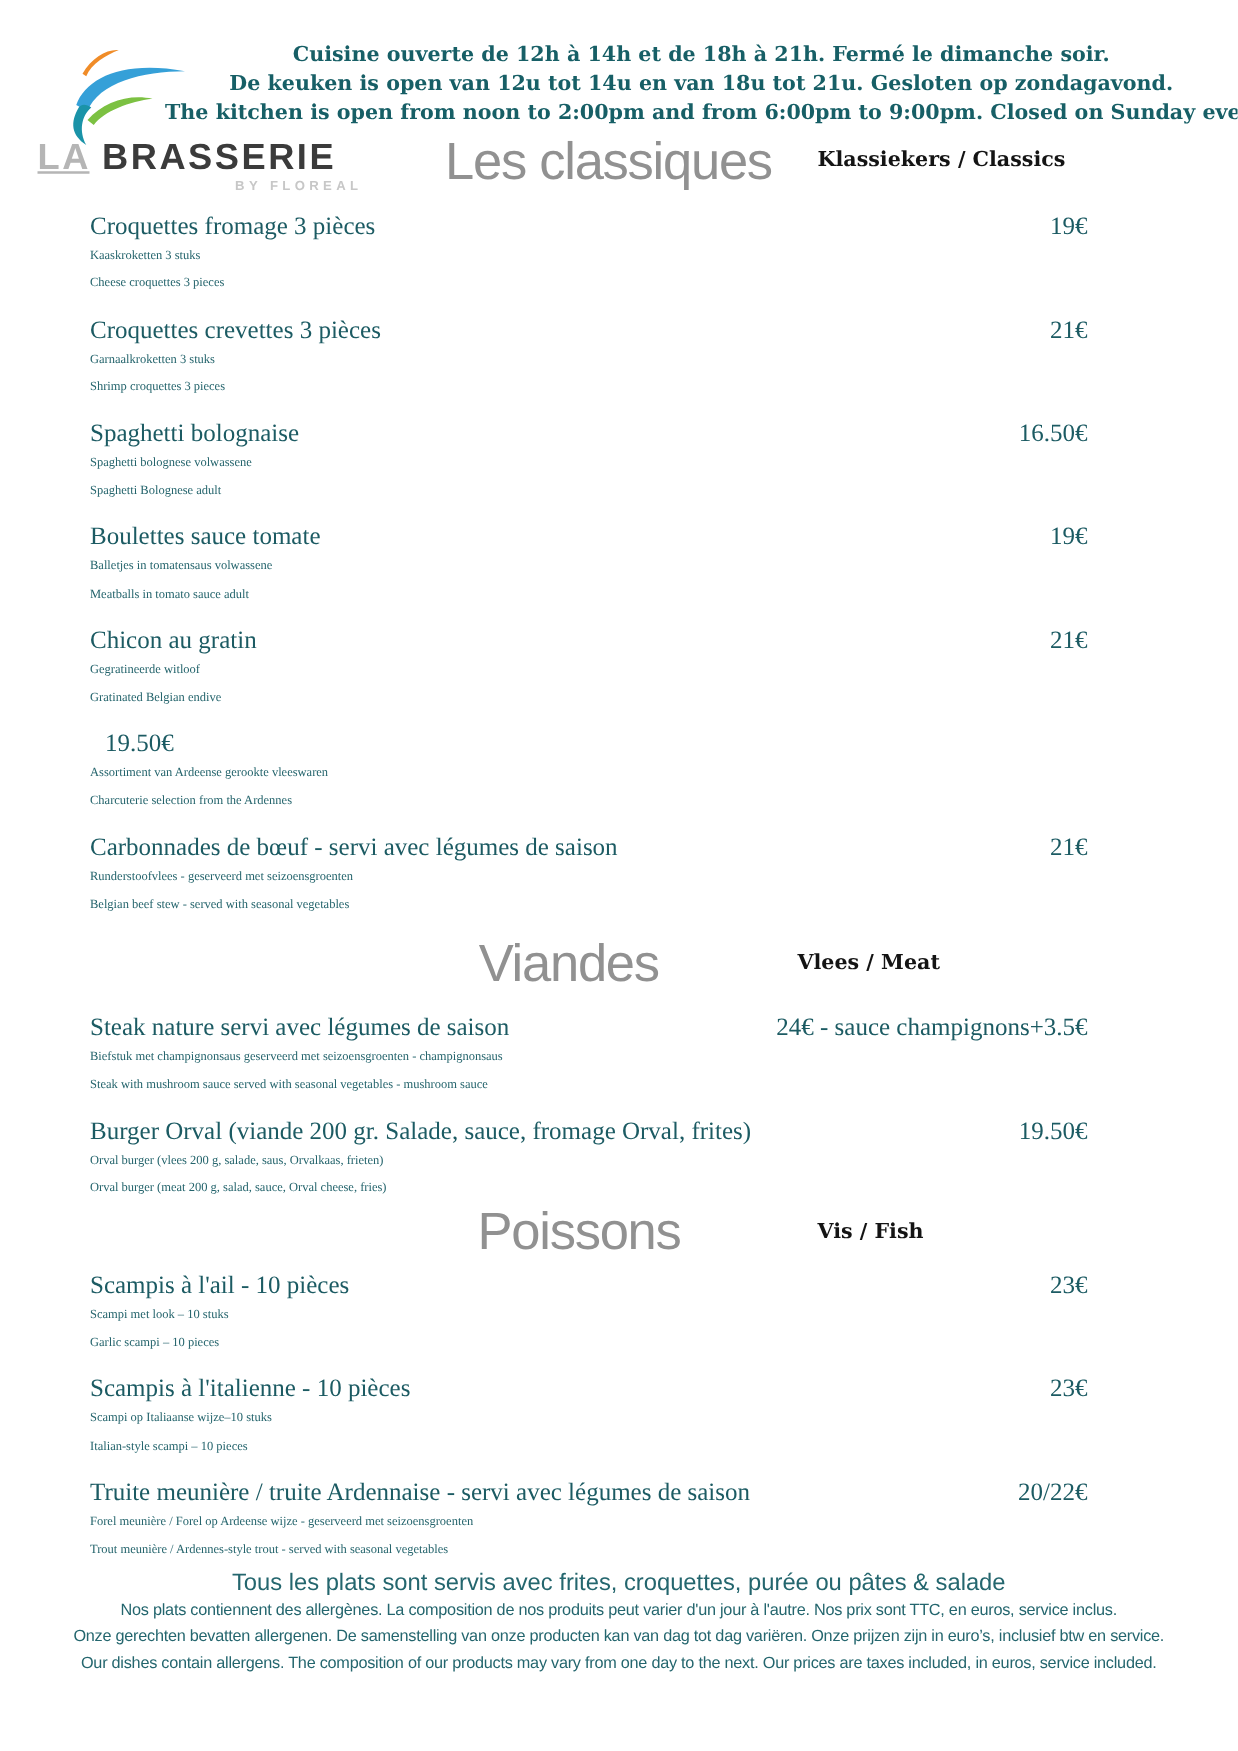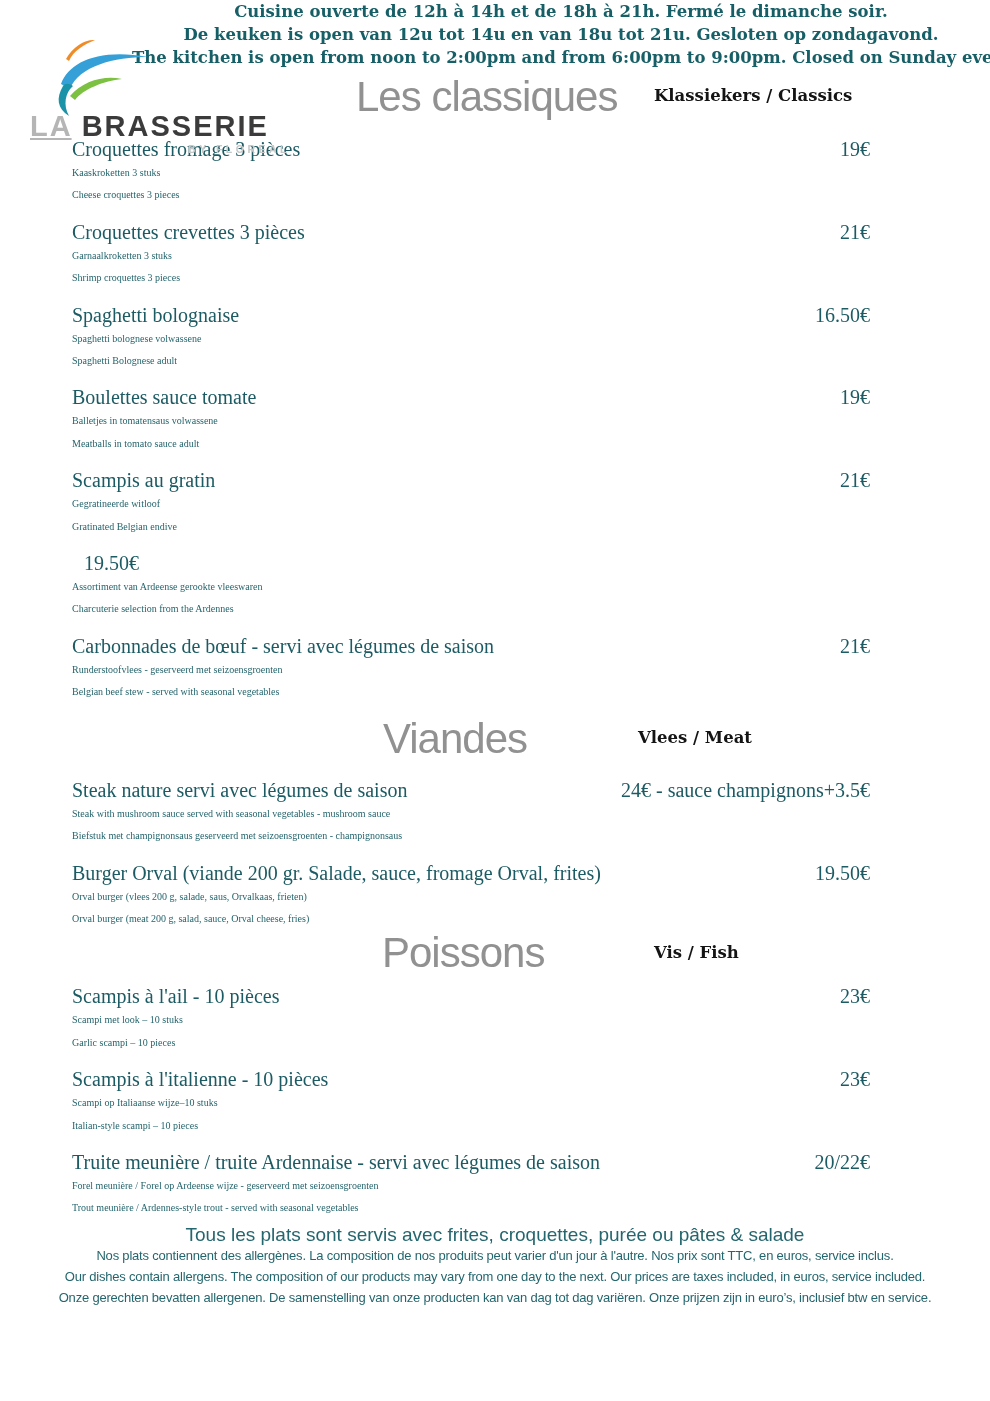--- a/index.html
+++ b/index.html
@@ -4,21 +4,21 @@
 <style>
   * { margin:0; padding:0; box-sizing:border-box; }
   body { background:#ffffff; font-family:"Liberation Sans", sans-serif; }
   .page {
     position:relative; width:990px; height:1401px; margin:0 auto;
     background:#ffffff; overflow:hidden;
   }
 
   
   .notice {
-    padding-left:132px;
+    padding-top:32px; padding-left:132px;
     text-align:center;
     font-family:"DejaVu Serif", serif;
     font-weight:bold;
     font-size:16.5px; line-height:23px;
     color:#175f66;
     white-space:nowrap;
   }
 
   
   .logo { position:absolute; left:30px; top:36px; width:262px; }
@@ -146,21 +146,21 @@
     <div class="item">
       <div class="item-head">
         <span class="item-title">Boulettes sauce tomate</span>
         <span class="item-price">19€</span>
       </div>
       <div class="item-sub">Balletjes in tomatensaus volwassene</div>
       <div class="item-sub">Meatballs in tomato sauce adult</div>
     </div>
     <div class="item">
       <div class="item-head">
-        <span class="item-title">Scampis au gratin</span>
+        <span class="item-title">Chicon au gratin</span>
         <span class="item-price">21€</span>
       </div>
       <div class="item-sub">Gegratineerde witloof</div>
       <div class="item-sub">Gratinated Belgian endive</div>
     </div>
     <div class="item">
       <div class="item-head">
         <span class="item-price">19.50€</span>
       </div>
       <div class="item-sub">Assortiment van Ardeense gerookte vleeswaren</div>
@@ -179,22 +179,22 @@
   <div class="heading heading-viandes">
     <span class="big">Viandes</span>
     <span class="sub">Vlees / Meat</span>
   </div>
   <div class="items">
     <div class="item">
       <div class="item-head">
         <span class="item-title">Steak nature servi avec légumes de saison</span>
         <span class="item-price">24€ - sauce champignons+3.5€</span>
       </div>
+      <div class="item-sub">Biefstuk met champignonsaus geserveerd met seizoensgroenten - champignonsaus</div>
       <div class="item-sub">Steak with mushroom sauce served with seasonal vegetables - mushroom sauce</div>
-      <div class="item-sub">Biefstuk met champignonsaus geserveerd met seizoensgroenten - champignonsaus</div>
     </div>
     <div class="item">
       <div class="item-head">
         <span class="item-title">Burger Orval (viande 200 gr. Salade, sauce, fromage Orval, frites)</span>
         <span class="item-price">19.50€</span>
       </div>
       <div class="item-sub">Orval burger (vlees 200 g, salade, saus, Orvalkaas, frieten)</div>
       <div class="item-sub">Orval burger (meat 200 g, salad, sauce, Orval cheese, fries)</div>
     </div>
   </div>
@@ -226,17 +226,17 @@
         <span class="item-price">20/22€</span>
       </div>
       <div class="item-sub">Forel meunière / Forel op Ardeense wijze - geserveerd met seizoensgroenten</div>
       <div class="item-sub">Trout meunière / Ardennes-style trout - served with seasonal vegetables</div>
     </div>
   </div>
 
   <div class="footer">
     <div class="f1">Tous les plats sont servis avec frites, croquettes, purée ou pâtes &amp; salade</div>
     <div class="fx">Nos plats contiennent des allergènes. La composition de nos produits peut varier d'un jour à l'autre. Nos prix sont TTC, en euros, service inclus.</div>
+    <div class="fx">Onze gerechten bevatten allergenen. De samenstelling van onze producten kan van dag tot dag variëren. Onze prijzen zijn in euro’s, inclusief btw en service.</div>
     <div class="fx">Our dishes contain allergens. The composition of our products may vary from one day to the next. Our prices are taxes included, in euros, service included.</div>
-    <div class="fx">Onze gerechten bevatten allergenen. De samenstelling van onze producten kan van dag tot dag variëren. Onze prijzen zijn in euro’s, inclusief btw en service.</div>
   </div>
 
 </div>
 
 </body></html>

